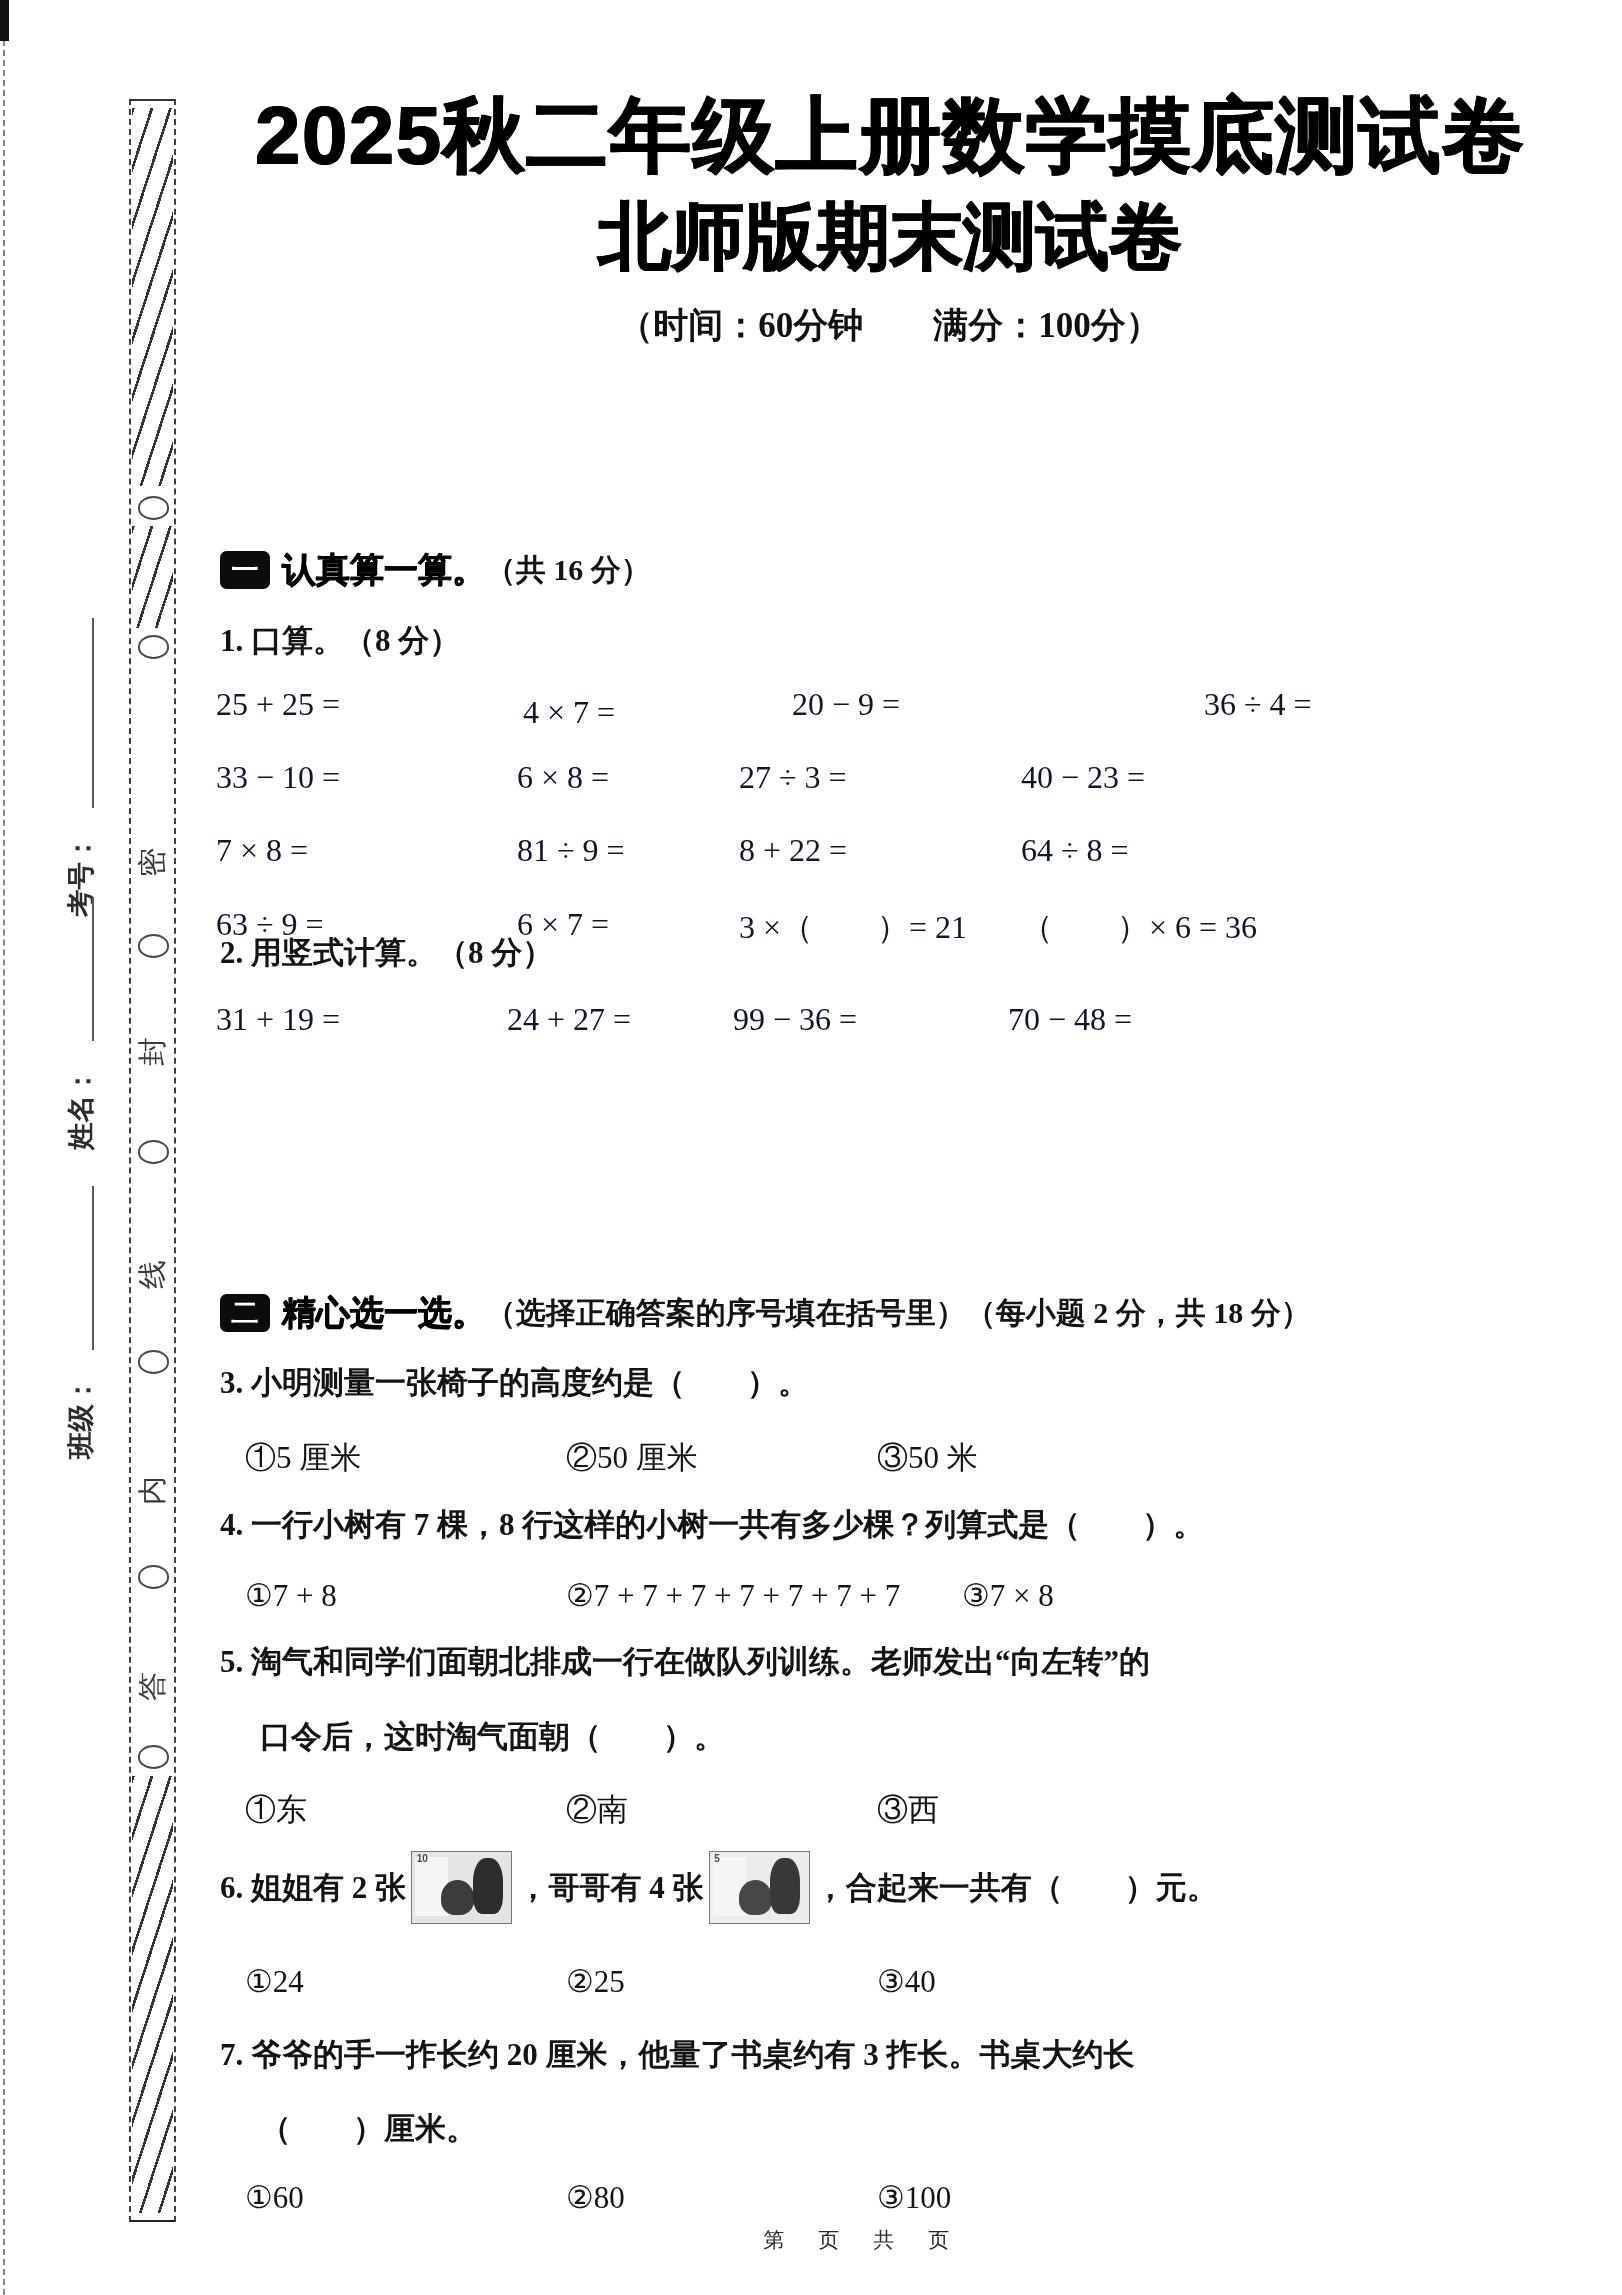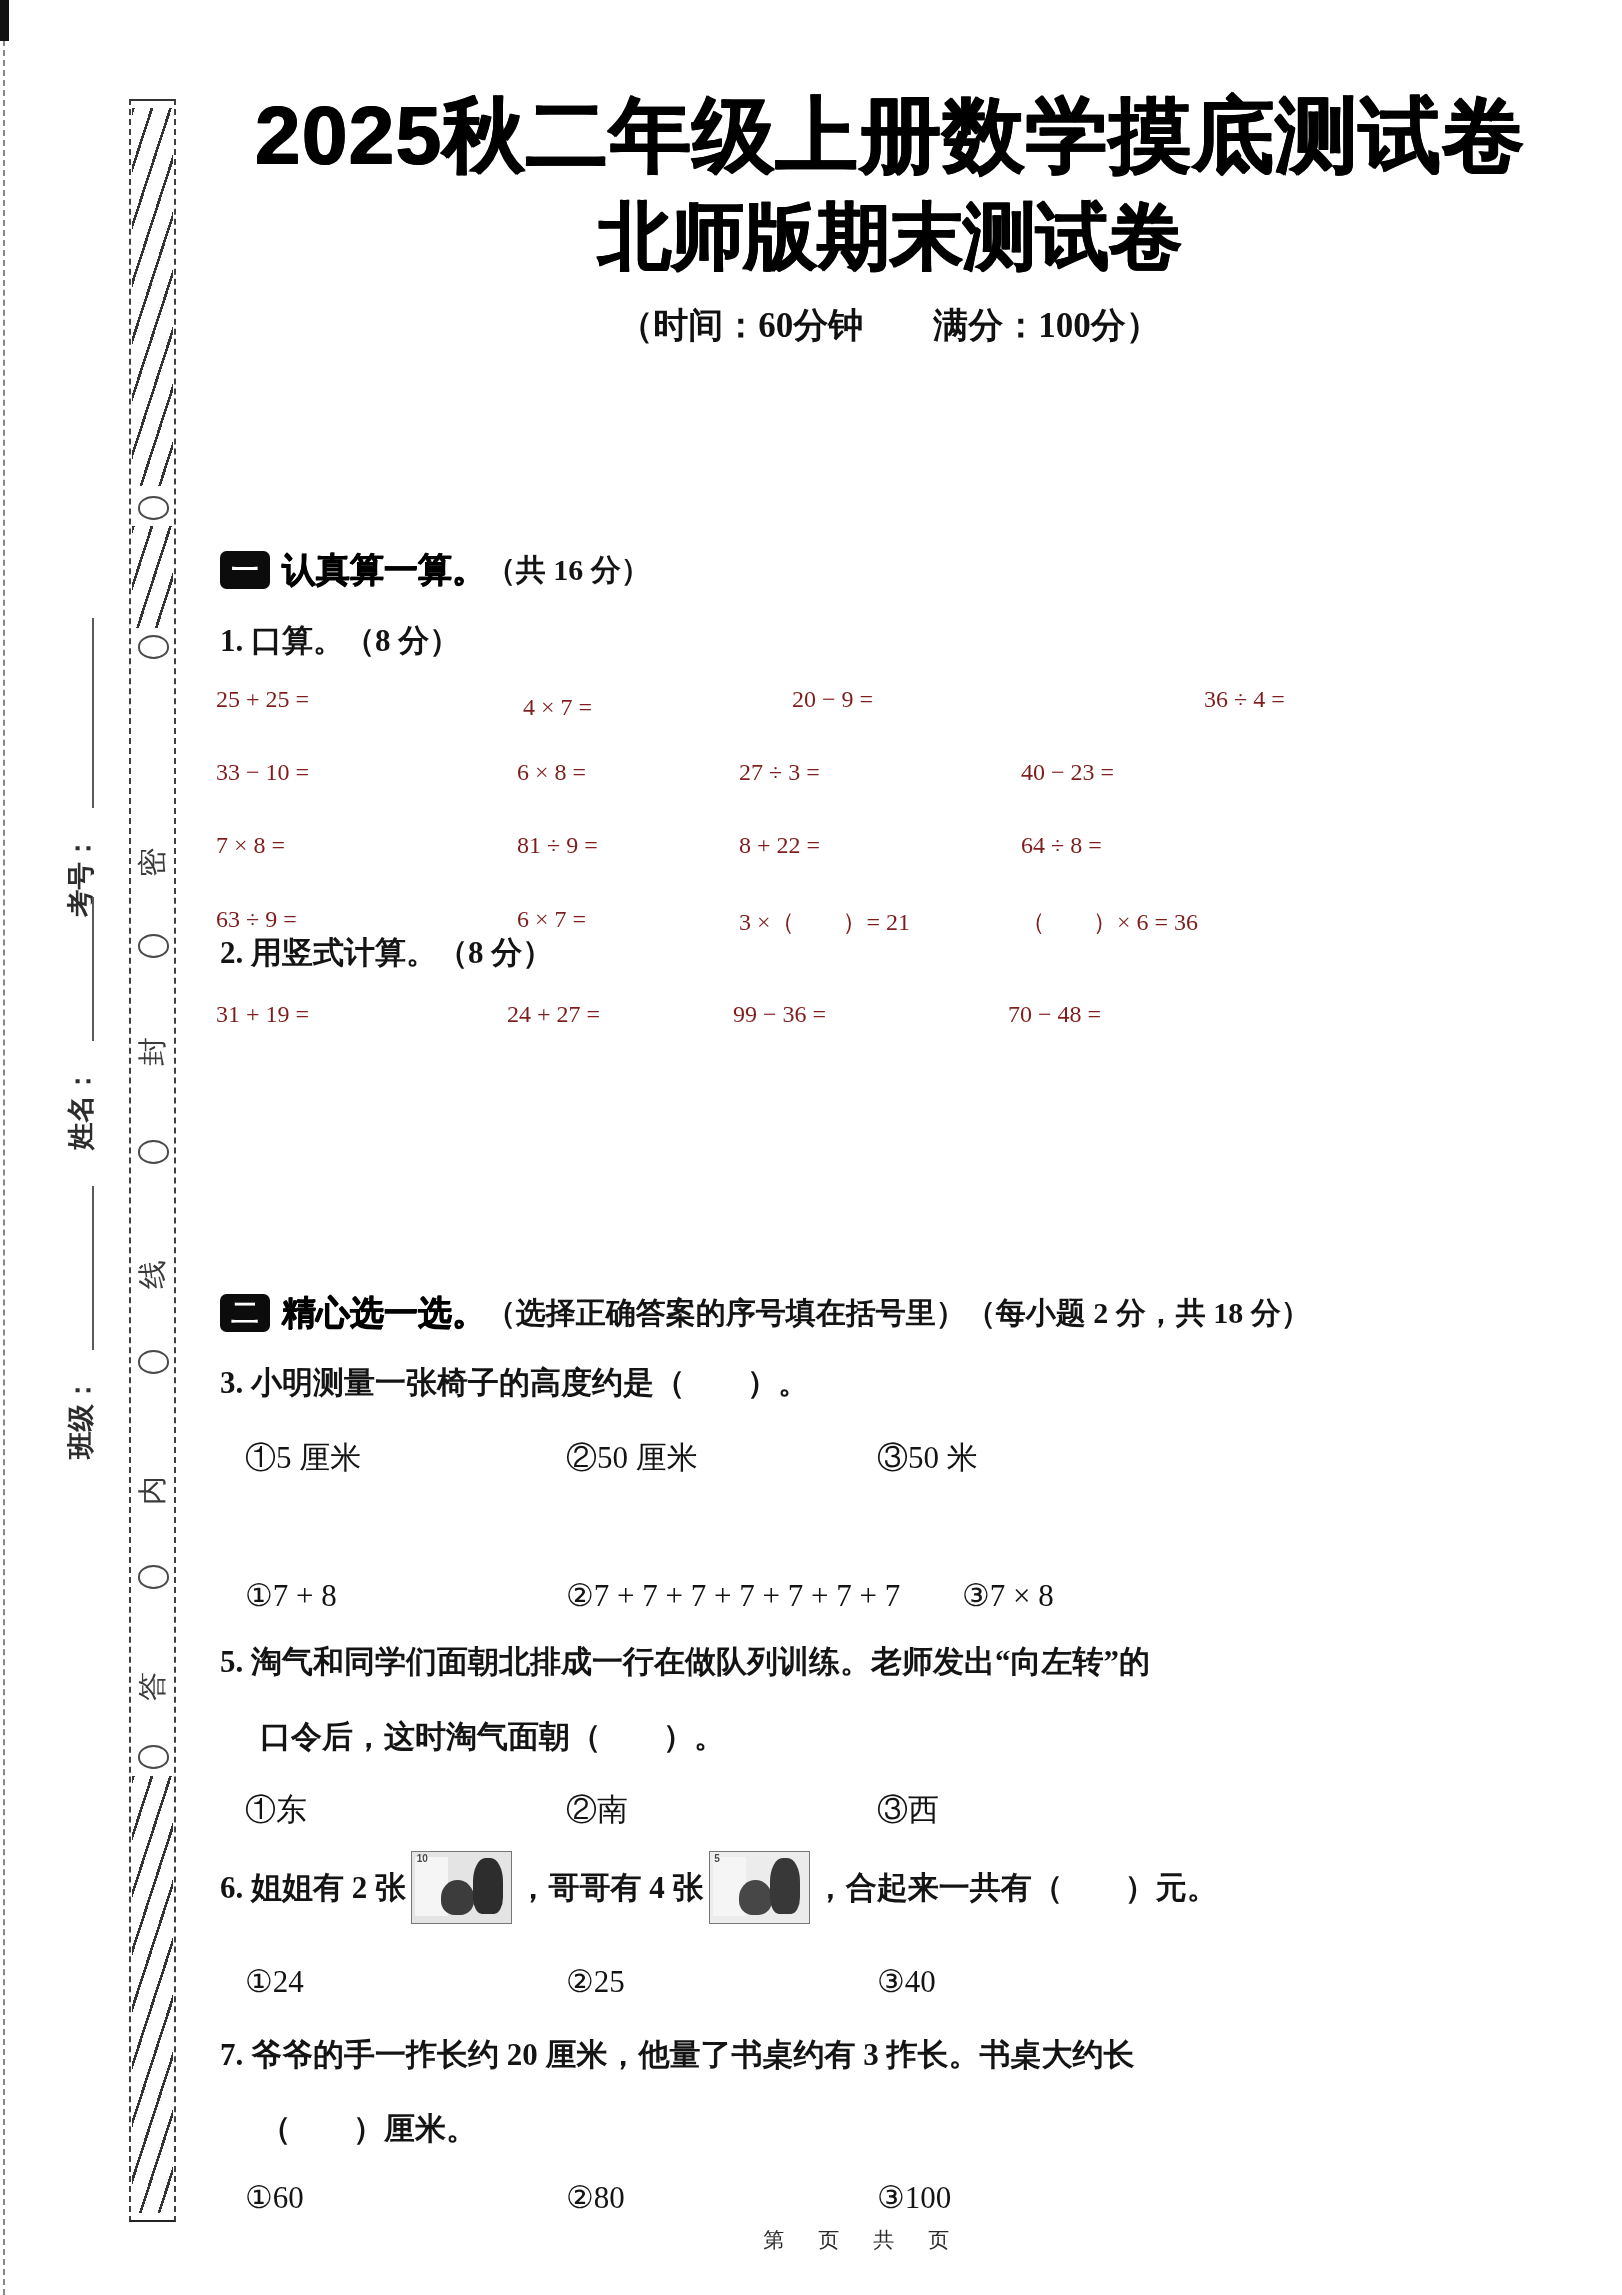--- a/index.html
+++ b/index.html
@@ -46,21 +46,21 @@
   .sec-head{position:absolute;left:220px;white-space:nowrap;}
   .badge{display:inline-block;width:50px;height:38px;background:#0c0c0c;color:#fff;border-radius:6.5px;
     text-align:center;line-height:38px;font-size:27.5px;font-weight:bold;vertical-align:middle;margin-right:11.8px;
     font-family:"Liberation Sans","DejaVu Sans",sans-serif;}
   .sec-title{font-family:"Liberation Sans","DejaVu Sans",sans-serif;font-weight:900;font-size:34px;color:#000;vertical-align:middle;
     text-shadow:0.7px 0 0 #000,0 0.7px 0 #000;}
   .sec-note{font-size:30px;font-weight:bold;color:#141414;vertical-align:middle;}
   .q-label{position:absolute;left:220px;font-size:31px;font-weight:bold;color:#141414;white-space:nowrap;}
   .q-text{position:absolute;font-size:31px;color:#141414;white-space:nowrap;}
   .calc-row{position:absolute;left:0;top:0;width:1623px;height:0;}
-  .calc-item{position:absolute;font-size:24px;color:#7f1d1d;white-space:nowrap;}
+  .calc-item{position:absolute;font-size:32px;color:#0f172a;white-space:nowrap;}
   .opt{position:absolute;font-size:31px;color:#141414;white-space:nowrap;}
   
   .q6-line{position:absolute;left:220px;display:flex;align-items:center;font-size:31px;color:#141414;white-space:nowrap;}
   .bill{position:relative;display:inline-block;width:99px;height:71px;background:#e4e4e4;border:1.3px solid #777;margin:0 5.2px;flex:0 0 auto;}
   .bill .wm{position:absolute;left:3.3px;top:4.6px;width:33px;height:59px;background:#f5f5f5;}
   .bill .flower{position:absolute;left:29px;top:27.5px;width:33px;height:35px;background:#3c3c3c;border-radius:52% 52% 42% 42%;}
   .bill .portrait{position:absolute;right:8.5px;top:5.9px;width:30px;height:56px;background:#2d2d2d;border-radius:42% 42% 30% 30%;}
   .bill .num{position:absolute;left:4.6px;top:1.3px;font-size:10px;font-weight:bold;color:#4a4a4a;font-family:"Liberation Sans",sans-serif;}
   .bill.b5{background:#ececec;}
   .bill.b5 .flower{background:#474747;}
@@ -153,20 +153,21 @@
     <span class="badge">二</span><span class="sec-title">精心选一选。</span><span class="sec-note">（选择正确答案的序号填在括号里）（每小题 2 分，共 18 分）</span>
   </div>
 
   <div class="q-text" style="top:1362px;left:220px;font-weight:bold;">3. 小明测量一张椅子的高度约是（　　）。</div>
   <div class="calc-row">
     <span class="opt" style="top:1437px;left:245px;">①5 厘米</span>
     <span class="opt" style="top:1437px;left:566px;">②50 厘米</span>
     <span class="opt" style="top:1437px;left:877px;">③50 米</span>
   </div>
 
+  <div class="q-text" style="top:1504px;left:220px;font-weight:bold;">4. 一行小树有 7 棵，8 行这样的小树一共有多少棵？列算式是（　　）。</div>
   <div class="calc-row">
     <span class="opt" style="top:1577px;left:245px;">①7 + 8</span>
     <span class="opt" style="top:1577px;left:566px;">②7 + 7 + 7 + 7 + 7 + 7 + 7</span>
     <span class="opt" style="top:1577px;left:962px;">③7 × 8</span>
   </div>
 
   <div class="q-text" style="top:1641px;left:220px;font-weight:bold;">5. 淘气和同学们面朝北排成一行在做队列训练。老师发出“向左转”的</div>
   <div class="q-text" style="top:1716px;left:260px;font-weight:bold;">口令后，这时淘气面朝（　　）。</div>
   <div class="calc-row">
     <span class="opt" style="top:1789px;left:245px;">①东</span>

